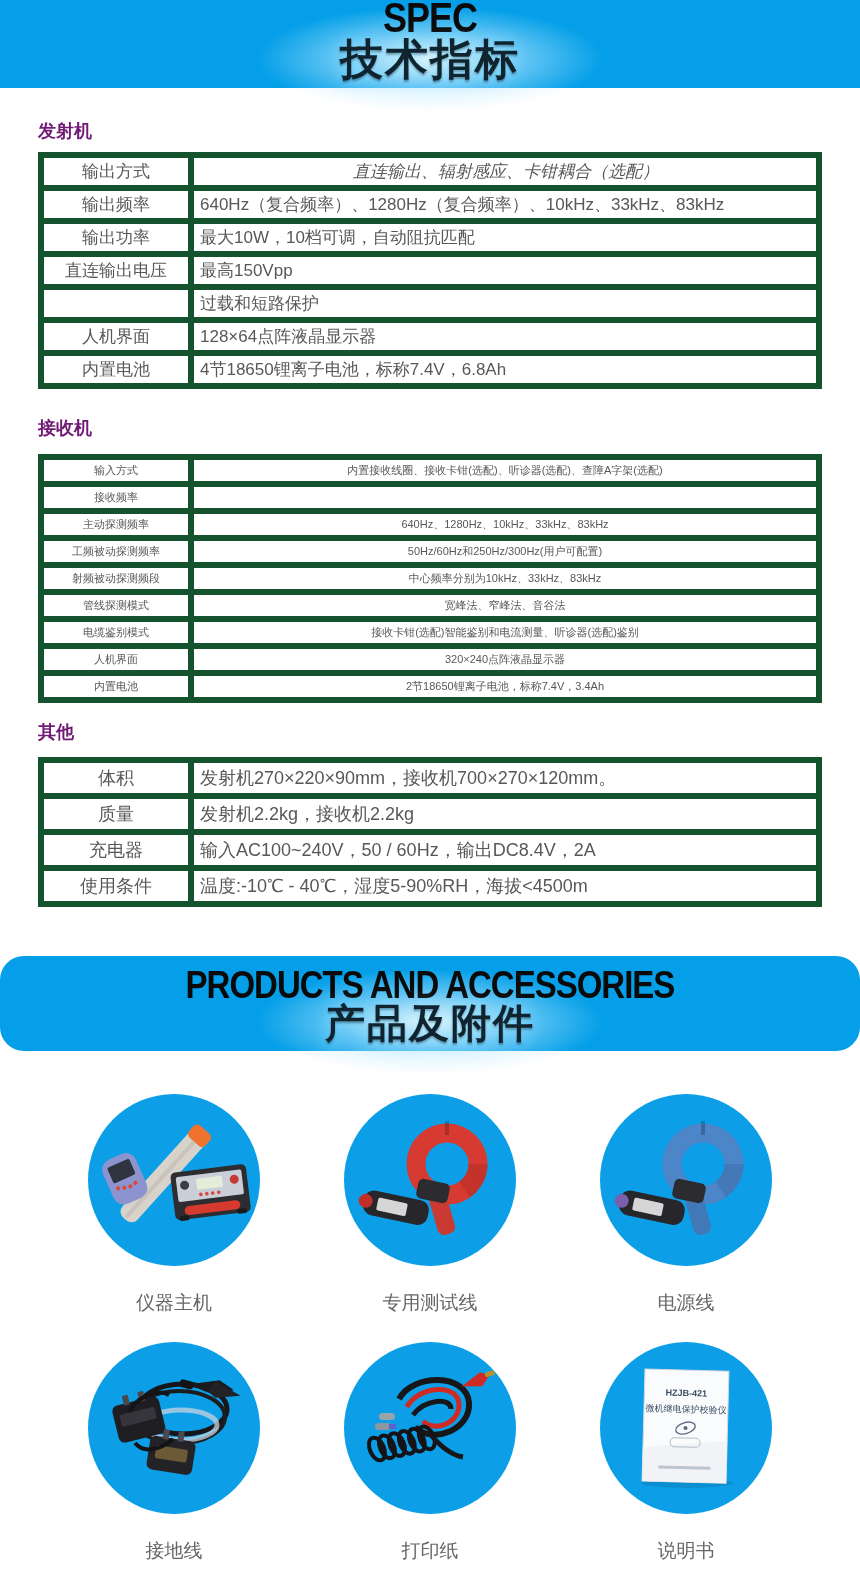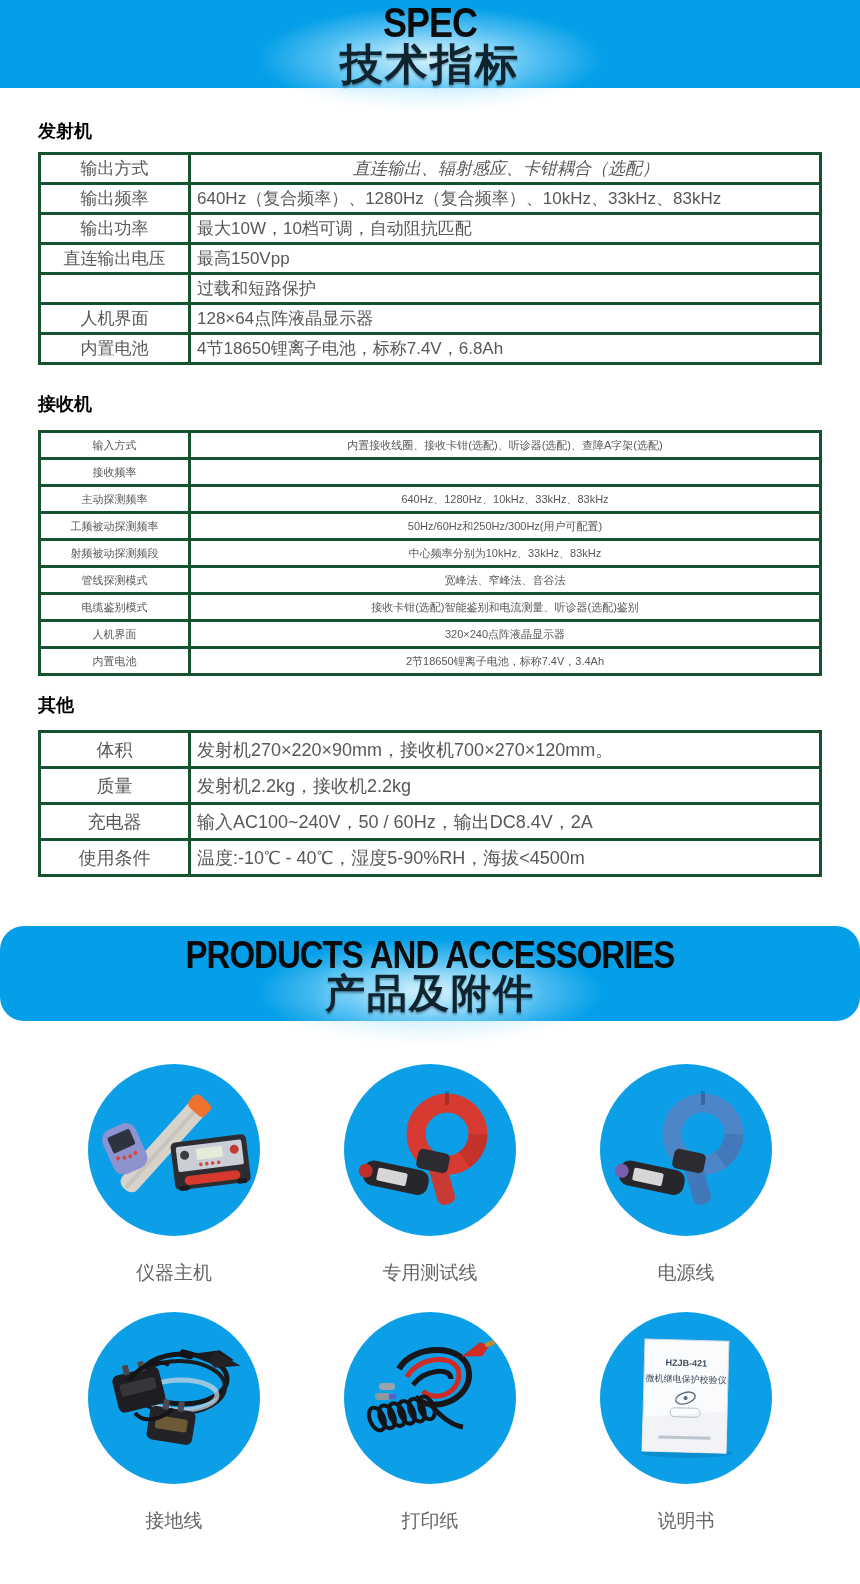--- a/index.html
+++ b/index.html
@@ -10,21 +10,21 @@
     -webkit-font-smoothing:antialiased;
   }
 
   
   .banner {
     position:relative;
     background:#049fe8;
     text-align:center;
     overflow:visible;
   }
-  .banner-spec     { height:88px;  padding-top:5px; }
+  .banner-spec     { height:88px;  }
   .banner-products { height:95px;  margin-top:49px; padding-top:12px;border-radius:24px; }
   .glow {
     position:absolute; left:50%; bottom:-26px; transform:translateX(-50%);
     width:360px; height:110px; pointer-events:none;
     background:radial-gradient(ellipse at center,
       rgba(255,255,255,0.95) 0%, rgba(186,233,255,0.55) 35%, rgba(186,233,255,0) 68%);
   }
   .title-en {
     position:relative; z-index:2;
     font-weight:900; color:#0a0a0a;
@@ -37,37 +37,37 @@
     font-weight:900; color:#10242f;
     font-size:43px; line-height:1.02; margin-top:2px;
     letter-spacing:2px;
     text-shadow:0 0 16px rgba(140,225,255,0.85), 0 2px 2px rgba(0,20,40,0.45);
   }
   .banner-products .title-zh { font-size:40px; }
 
   
   .content { padding:0 38px; }
   .section-heading {
-    font-size:18px; font-weight:bold; color:#000000;
+    font-size:18px; font-weight:bold; color:#701a75;
     margin:0; line-height:21px;
   }
   #heading-transmitter { margin-top:33px; }
   #heading-receiver    { margin-top:29px; }
   #heading-other       { margin-top:19px; }
 
   table.spec-table {
     border-collapse:collapse; width:100%;
     table-layout:fixed;
   }
   #table-transmitter { margin-top:10px; }
   #table-receiver    { margin-top:15px; }
   #table-other       { margin-top:14px; }
 
   .spec-table td {
-    border:3px solid #14532d;
+    border:6px solid #14532d;
     font-size:17px; color:#595757;
     height:28px; padding:2px 6px;
     overflow:hidden; white-space:nowrap;
   }
   #table-receiver td { height:27px; font-size:11px;text-align:center; }
   #table-other td    { height:36px; font-size:18px; }
 
   .label-cell { width:150px; text-align:center; padding:2px 2px; }
   .value-cell { text-align:left; padding-left:25px; }
   .value-cell.center { text-align:center; padding-left:8px;font-style:italic; }

